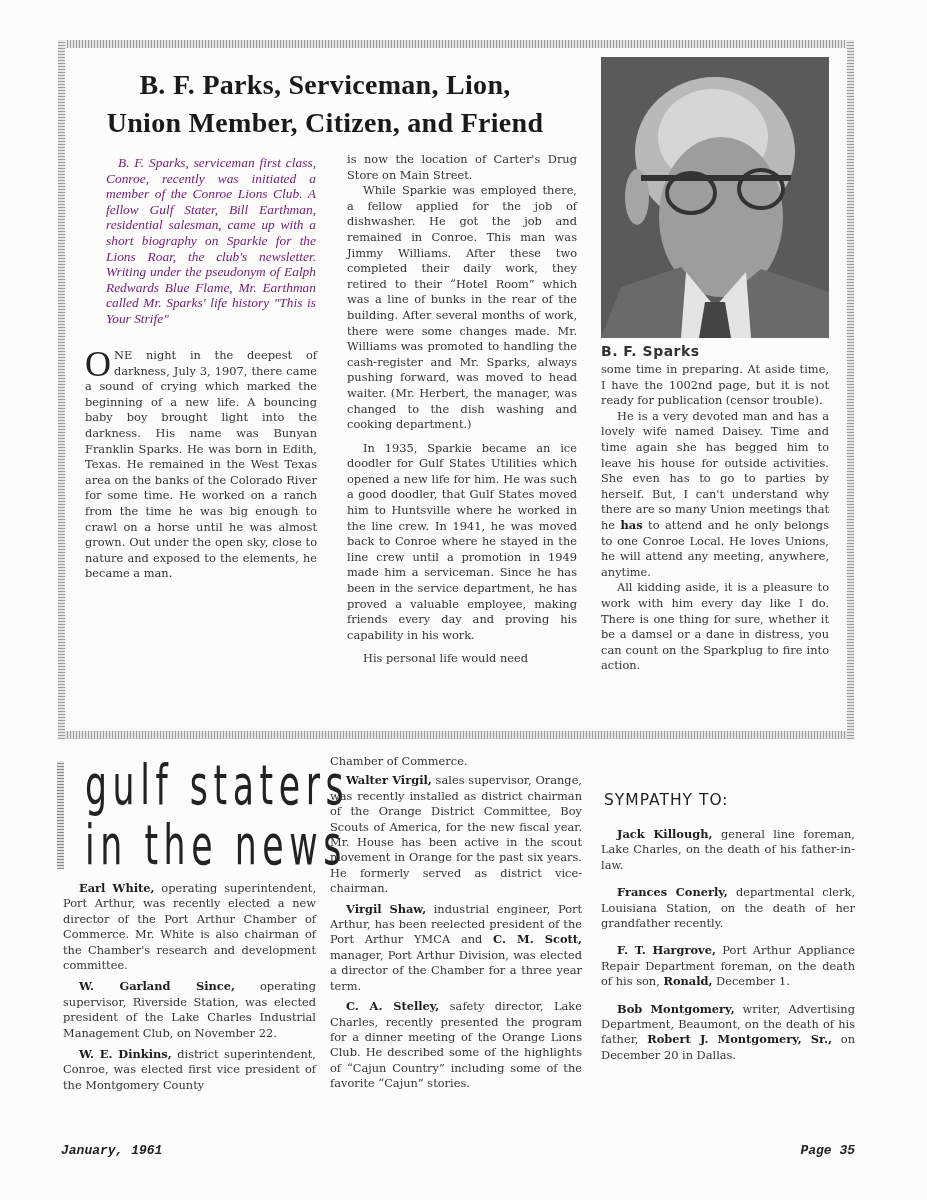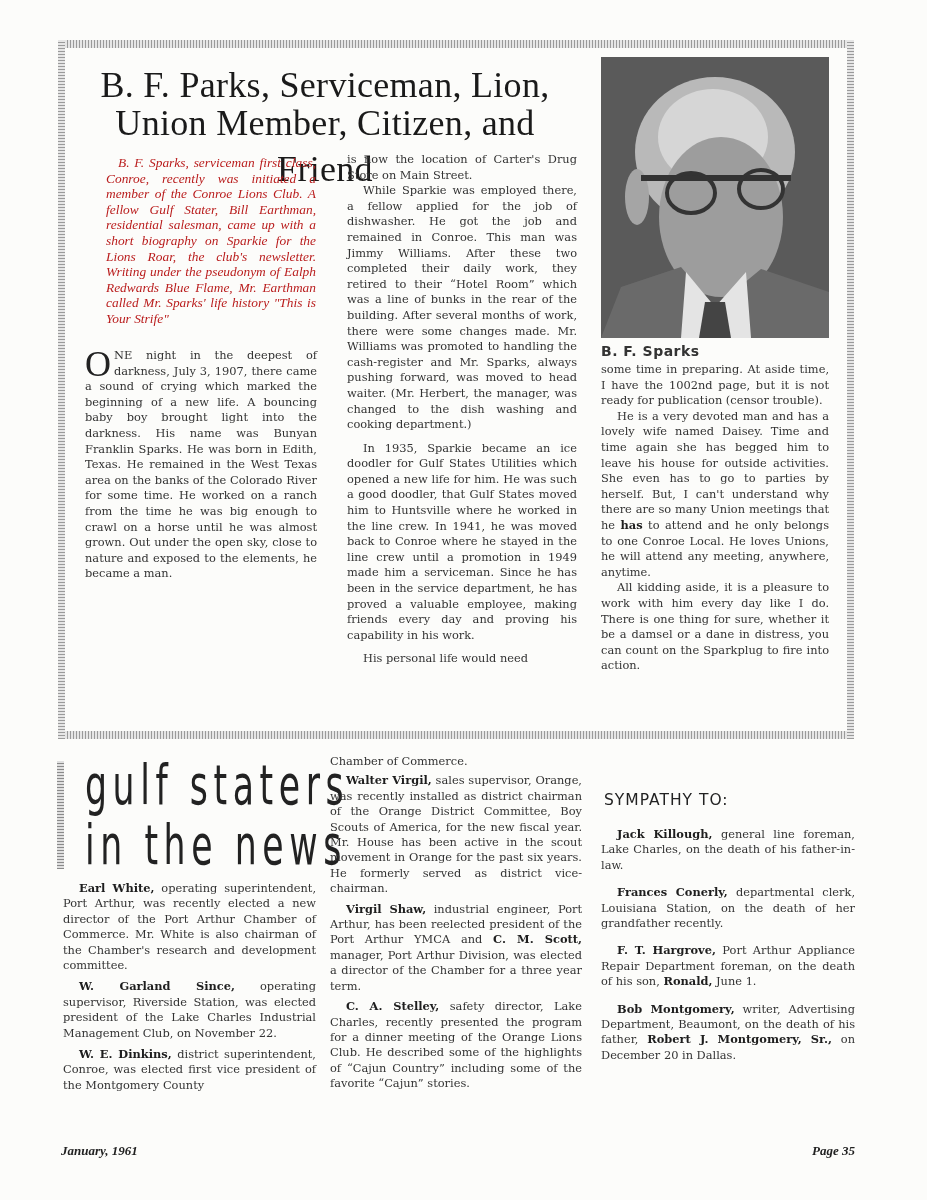--- a/index.html
+++ b/index.html
@@ -10,33 +10,33 @@
   .hatch-h {
     position: absolute; height: 8px;
     background: repeating-linear-gradient(90deg, #9a9a9a 0px, #9a9a9a 1px, #e6e6e6 1px, #e6e6e6 3px);
   }
   .hatch-v {
     position: absolute; width: 7px;
     background: repeating-linear-gradient(0deg, #9a9a9a 0px, #9a9a9a 1px, #e6e6e6 1px, #e6e6e6 3px);
   }
   .title {
     position: absolute; left: 70px; width: 510px; text-align: center;
-    font-family: "Liberation Serif", serif; color: #1a1a1a; font-weight: normal;
-    font-size: 36px; line-height: 46px; letter-spacing: 0.3px;
+    font-family: "Liberation Serif", serif; color: #1a1a1a; font-weight: bold;
+    font-size: 28px; line-height: 46px; letter-spacing: 0.3px;
   }
   .col {
     position: absolute; font-size: 11.4px; line-height: 15.6px; text-align: justify;
     font-family: "DejaVu Serif", serif; color: #333;
   }
   .col p { margin: 0 0 6px 0; text-indent: 16px; }
   .col p.noind { text-indent: 0; }
   .intro {
     position: absolute; left: 106px; top: 155px; width: 210px;
     font-family: "Liberation Serif", serif; font-style: italic; font-size: 13.4px; line-height: 15.6px;
-    text-align: justify; color: #b91c1c;
+    text-align: justify; color: #701a75;
   }
   .intro p { margin: 0; text-indent: 12px; }
   .dropcap {
     float: left; font-family: "Liberation Serif", serif; font-size: 36px; line-height: 28px;
     margin: 2px 3px 0 0; color: #222;
   }
   .photo {
     position: absolute; left: 601px; top: 57px; width: 228px; height: 281px;
     background: radial-gradient(ellipse at 48% 35%, #d8d8d8 0%, #a8a8a8 30%, #6e6e6e 60%, #3e3e3e 100%);
     overflow: hidden;
@@ -54,21 +54,21 @@
   .news-bar {
     position: absolute; left: 57px; top: 761px; width: 7px; height: 108px;
     background: repeating-linear-gradient(0deg, #8a8a8a 0px, #8a8a8a 1px, #e0e0e0 1px, #e0e0e0 3px);
   }
   .sympathy {
     position: absolute; left: 604px; top: 791px;
     font-family: "DejaVu Sans", sans-serif; font-size: 15.5px; letter-spacing: 1px; color: #222;
   }
   b { color: #1e1e1e; }
   .footer {
-    position: absolute; top: 1143px; font-family: Liberation Serif, serif; font-style: italic; font-weight: bold;
+    position: absolute; top: 1143px; font-family: Liberation Mono, monospace; font-style: italic; font-weight: bold;
     font-size: 13px; color: #222; text-align: right;
   }
 </style>
 </head>
 <body>
 
 <div class="hatch-h" style="left:58px; top:40px; width:796px;"></div>
 <div class="hatch-h" style="left:58px; top:731px; width:796px;"></div>
 <div class="hatch-v" style="left:58px; top:40px; height:699px;"></div>
 <div class="hatch-v" style="left:847px; top:40px; height:699px;"></div>
@@ -130,18 +130,18 @@
   <p class="noind" style="margin-bottom:4px;">Chamber of Commerce.</p>
   <p style="margin-bottom:5px;"><b>Walter Virgil,</b><span> sales supervisor, Orange, was recently installed as district chairman of the Orange District Committee, Boy Scouts of America, for the new fiscal year. Mr. House has been active in the scout movement in Orange for the past six years. He formerly served as district vice-chairman.</span></p>
   <p style="margin-bottom:5px;"><b>Virgil Shaw,</b><span> industrial engineer, Port Arthur, has been reelected president of the Port Arthur YMCA and </span><b>C. M. Scott,</b><span> manager, Port Arthur Division, was elected a director of the Chamber for a three year term.</span></p>
   <p><b>C. A. Stelley,</b><span> safety director, Lake Charles, recently presented the program for a dinner meeting of the Orange Lions Club. He described some of the highlights of “Cajun Country” including some of the favorite “Cajun” stories.</span></p>
 </div>
 
 <div class="sympathy">SYMPATHY TO:</div>
 <div class="col" style="left:601px; top:827px; width:254px; line-height:15.4px;">
   <p style="margin-bottom:12px;"><b>Jack Killough,</b><span> general line foreman, Lake Charles, on the death of his father-in-law.</span></p>
   <p style="margin-bottom:12px;"><b class="spaced-first">Frances Conerly,</b><span> departmental clerk, Louisiana Station, on the death of her grandfather recently.</span></p>
-  <p style="margin-bottom:12px;"><b>F. T. Hargrove,</b><span> Port Arthur Appliance Repair Department foreman, on the death of his son, </span><b>Ronald,</b><span> June 1.</span></p>
+  <p style="margin-bottom:12px;"><b>F. T. Hargrove,</b><span> Port Arthur Appliance Repair Department foreman, on the death of his son, </span><b>Ronald,</b><span> December 1.</span></p>
   <p><b>Bob Montgomery,</b><span> writer, Advertising Department, Beaumont, on the death of his father, </span><b>Robert J. Montgomery, Sr.,</b><span> on December 20 in Dallas.</span></p>
 </div>
 
 <div class="footer" style="left:61px;">January, 1961</div>
 <div class="footer" style="right:72px;">Page 35</div>
 
 </body></html>

